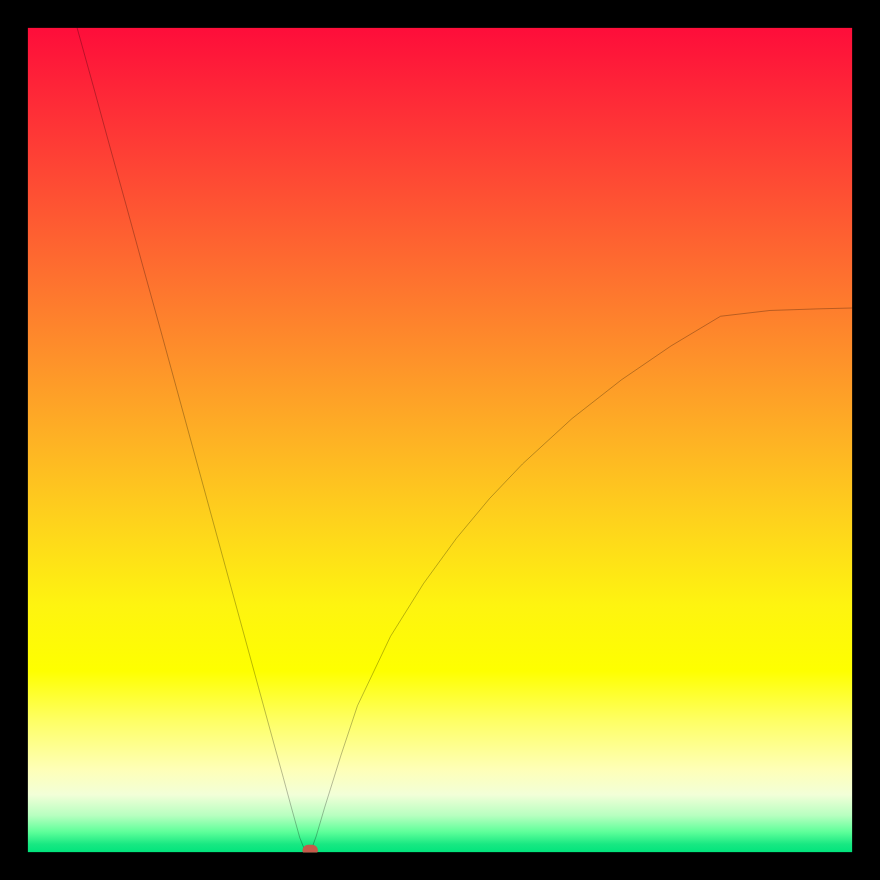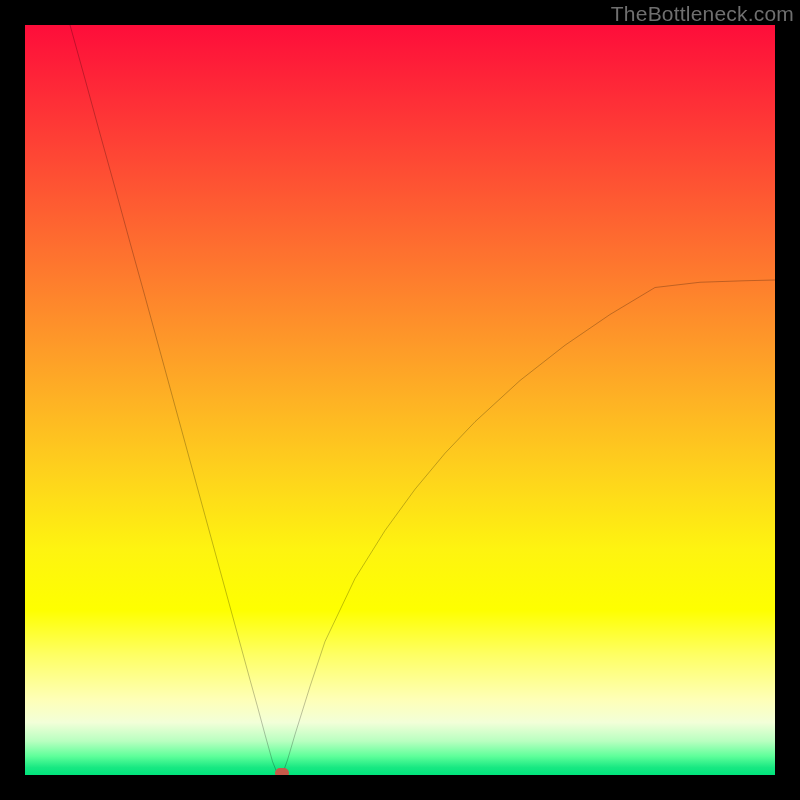--- a/index.html
+++ b/index.html
@@ -92,15 +92,14 @@
     </svg>
 
     <svg class="curve" viewBox="0 0 100 100" preserveAspectRatio="none">
       <path id="curve-path" d="M 6.000 0.000 L 8.000 7.200 L 10.000 14.500 L 12.000 21.700 L 14.000 29.000 L 16.000 36.200 L 18.000 43.500 L 20.000 50.800 L 22.000 58.100 L 24.000 65.400 L 26.000 72.700 L 28.000 80.000 L 30.000 87.300 L 31.000 90.900 L 32.000 94.600 L 33.000 98.200 L 33.600 99.700 L 34.000 99.700 L 34.200 99.700 L 34.500 99.400 L 35.000 98.000 L 36.000 94.600 L 38.000 88.200 L 40.000 82.200 L 44.000 73.800 L 48.000 67.400 L 52.000 61.900 L 56.000 57.100 L 60.000 52.900 L 66.000 47.400 L 72.000 42.700 L 78.000 38.600 L 84.000 35.000 L 90.000 34.300 L 96.000 34.100 L 100.000 34.000" fill="none" stroke="#000000" stroke-width="0.25" vector-effect="non-scaling-stroke" stroke-linejoin="round" stroke-linecap="round"></path>
     </svg>
 
     <div class="marker" id="marker" style="left: 256.5px; top: 747.75px; background: rgb(198, 90, 74);"></div>
 
   </div>
 
-  <div class="watermark">TheBottleneck.com</div>
 
 </div>
 
 </body></html>

